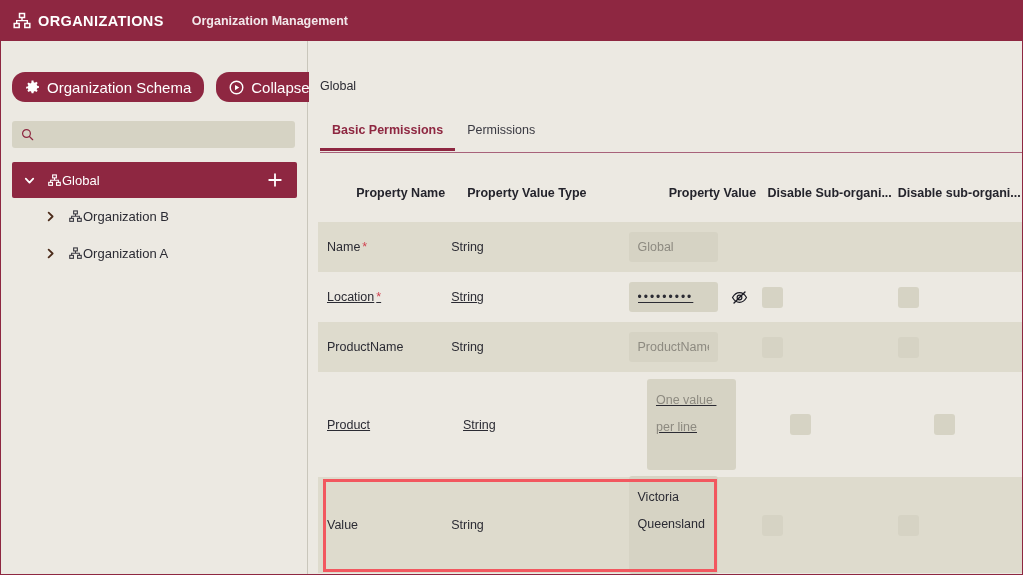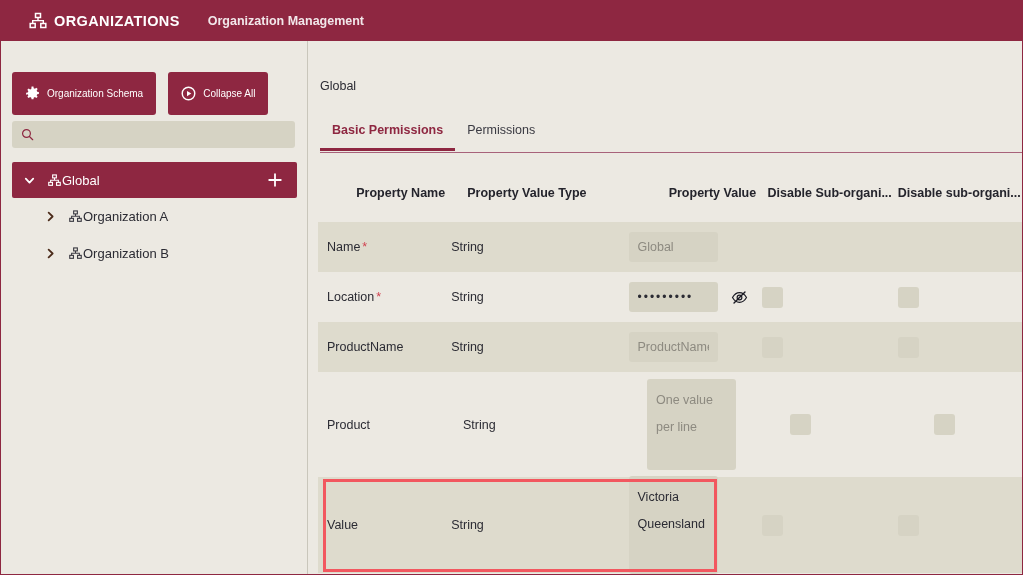--- a/index.html
+++ b/index.html
@@ -29,21 +29,21 @@
   
   .topbar {
     position: absolute;
     left: 0; top: 0;
     width: 1023px;
     height: 40px;
     background: #8e2741;
     display: flex;
     align-items: center;
     box-sizing: border-box;
-    padding-left: 28px;
+    padding-left: 12px;
   }
   .topbar .brand-icon {
     width: 18px; height: 18px;
     margin-right: 7px;
     display: inline-flex;
     align-items: center;
     justify-content: center;
   }
   .topbar .brand-title {
     color: #ffffff;
@@ -87,26 +87,26 @@
   .btn-row {
     position: absolute;
     left: 11px; top: 31px;
     display: flex;
     gap: 12px;
   }
   .btn {
     background: #8e2741;
     color: #fff;
     border: none;
-    border-radius: 3px;
-    height: 43px;
+    border-radius: 13px;
+    height: 30px;
     display: inline-flex;
     align-items: center;
     padding: 0 13px;
-    font-size: 10px;
+    font-size: 15px;
     font-family: "Liberation Sans", sans-serif;
     cursor: pointer;
     white-space: nowrap;
   }
   .btn .bicon {
     width: 15px; height: 15px;
     margin-right: 7px;
     display: inline-flex;
     align-items: center;
     justify-content: center;
@@ -245,21 +245,21 @@
     box-sizing: border-box;
     padding-right: 6px;
   }
   .trow {
     display: flex;
     align-items: center;
     box-sizing: border-box;
     position: relative;
   }
   .trow.shaded { background: #dedbcd; }
-  .trow.plain  { background: #ece9e2; }
+  .trow.plain  { background: #ece9e2; text-decoration: underline; }
   .td {
     font-size: 12.5px;
     color: #2b2b33;
     box-sizing: border-box;
     display: flex;
     align-items: center;
     height: 100%;
     padding-right: 6px;
   }
   .col-name  { width: 139px; padding-left: 9px; }
@@ -423,38 +423,38 @@
             </svg>
           </span>
           <span class="node-icon">
             <svg width="13" height="13" viewBox="0 0 14 14">
               <rect x="5" y="1" width="4" height="3.2" fill="none" stroke="#3a3a42" stroke-width="1.2"></rect>
               <rect x="0.8" y="9" width="4" height="3.2" fill="none" stroke="#3a3a42" stroke-width="1.2"></rect>
               <rect x="9.2" y="9" width="4" height="3.2" fill="none" stroke="#3a3a42" stroke-width="1.2"></rect>
               <path d="M7 4.3 L7 6.7 M2.8 8.9 L2.8 6.7 L11.2 6.7 L11.2 8.9" fill="none" stroke="#3a3a42" stroke-width="1.1"></path>
             </svg>
           </span>
-          <span class="node-label">Organization A</span>
+          <span class="node-label">Organization B</span>
         </div>
 
         <div class="tree-node child">
           <span class="twisty">
             <svg width="13" height="13" viewBox="0 0 14 14">
               <path d="M5 2.8 L9.3 7 L5 11.2" fill="none" stroke="#4b2b1a" stroke-width="1.9" stroke-linecap="round" stroke-linejoin="round"></path>
             </svg>
           </span>
           <span class="node-icon">
             <svg width="13" height="13" viewBox="0 0 14 14">
               <rect x="5" y="1" width="4" height="3.2" fill="none" stroke="#3a3a42" stroke-width="1.2"></rect>
               <rect x="0.8" y="9" width="4" height="3.2" fill="none" stroke="#3a3a42" stroke-width="1.2"></rect>
               <rect x="9.2" y="9" width="4" height="3.2" fill="none" stroke="#3a3a42" stroke-width="1.2"></rect>
               <path d="M7 4.3 L7 6.7 M2.8 8.9 L2.8 6.7 L11.2 6.7 L11.2 8.9" fill="none" stroke="#3a3a42" stroke-width="1.1"></path>
             </svg>
           </span>
-          <span class="node-label">Organization B</span>
+          <span class="node-label">Organization A</span>
         </div>
 
       </div>
     </div>
 
     <div class="content">
 
       <div class="crumb">Global</div>
 
       <div class="tabs">

